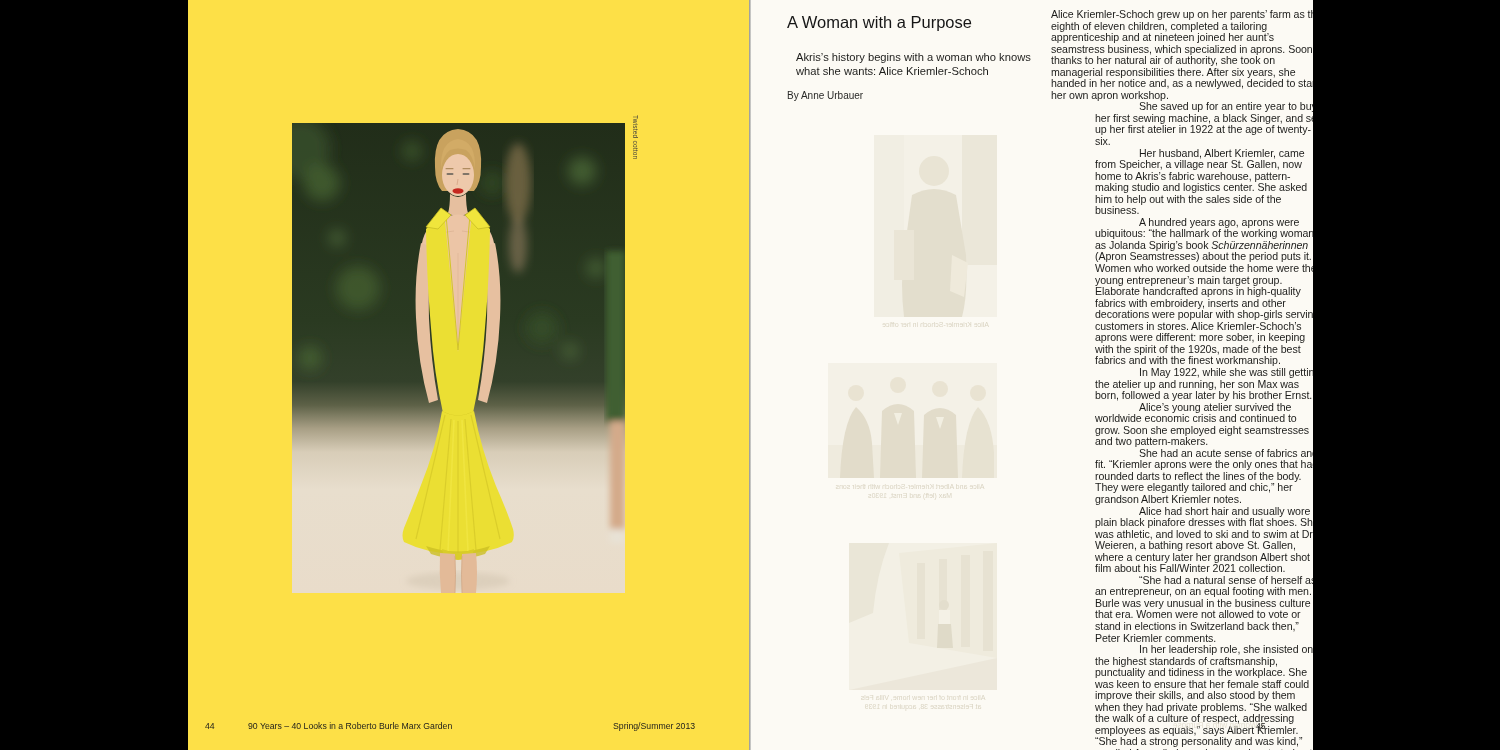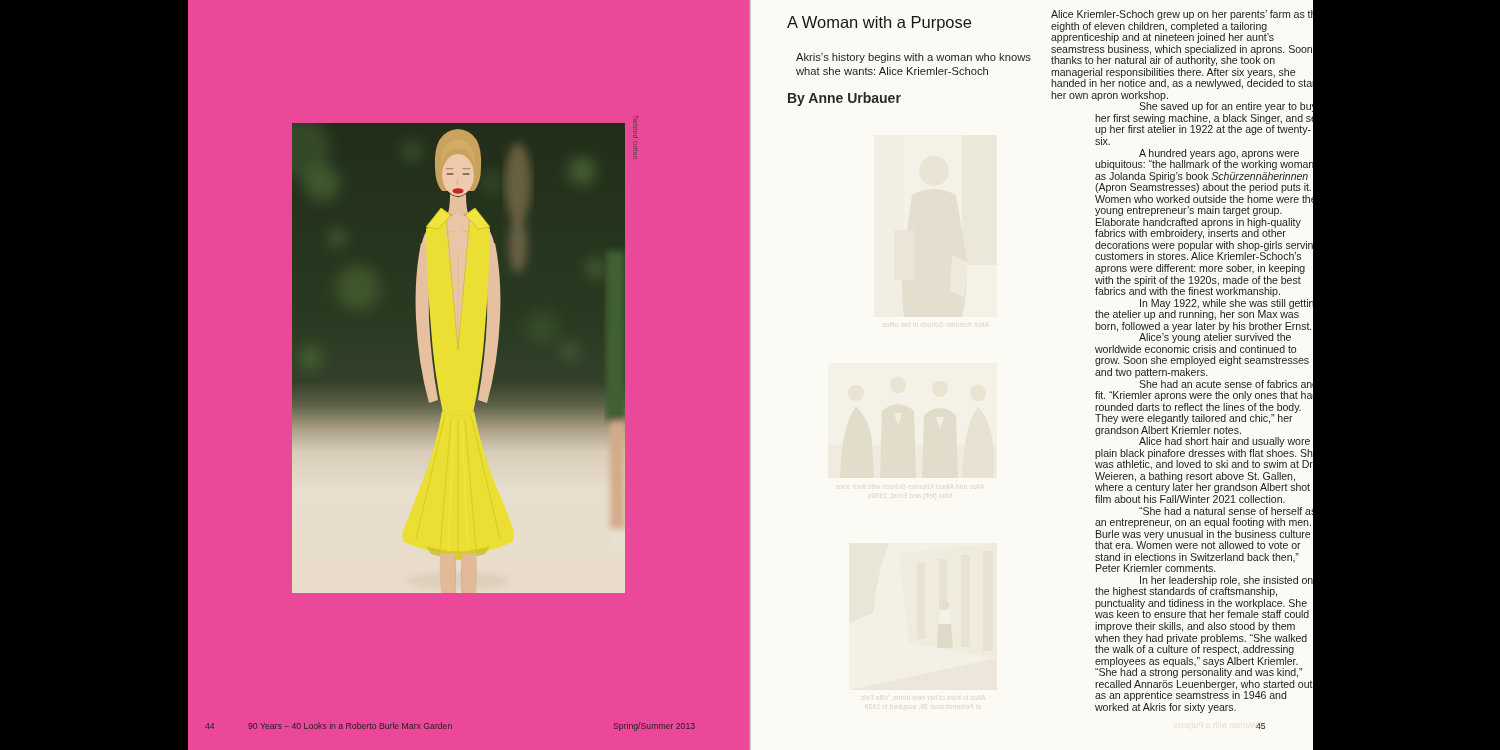--- a/index.html
+++ b/index.html
@@ -1,39 +1,39 @@
 <!DOCTYPE html>
 <html><head>
 <meta charset="utf-8">
 <style>
   html,body { margin:0; padding:0; background:#000; }
   .stage { position:relative; width:1500px; height:750px; background:#000; overflow:hidden;
            font-family:"Liberation Sans", sans-serif; color:#1d1d1b; }
 
   .page { position:absolute; top:0; height:750px; }
-  .page-left  { left:188px; width:561px; background:#ec4899; }
+  .page-left  { left:188px; width:561px; background:#fde047; }
   .gutter     { position:absolute; left:749px; top:0; width:2px; height:750px;
                 background:linear-gradient(to right,#8f8f8d,#d8d8d6); }
   .page-right { left:751px; width:562px; background:#fcfaf4; overflow:hidden; }
 
   
   .runway-photo { position:absolute; left:104px; top:123px; width:333px; height:470px; }
   .runway-photo svg { display:block; }
   .photo-credit { position:absolute; left:444px; top:115px;
                   writing-mode:vertical-rl; font-size:6.5px; letter-spacing:0.2px; color:#3c3c3c; }
 
   .folio { position:absolute; top:721px; font-size:8.7px; color:#1d1d1b; white-space:nowrap; }
   .folio-num-left   { left:17px; }
   .folio-title-left { left:60px; }
   .folio-season     { left:425px; }
 
   
   .article-title    { position:absolute; left:36px; top:13px; font-size:16.5px; line-height:19px; color:#161616; }
   .article-subtitle { position:absolute; left:45px; top:50px; width:250px; font-size:11.2px; line-height:14px; color:#1d1d1b; }
-  .article-byline   { position:absolute; left:36px; top:90px; font-size:14px; color:#2a2a28;font-weight:bold; }
+  .article-byline   { position:absolute; left:36px; top:90px; font-size:10px; color:#2a2a28; }
 
   .body-col { position:absolute; left:300px; top:9px; width:272px;
               font-size:10.6px; line-height:11.55px; letter-spacing:-0.05px; color:#1c1c1a; text-align:left; }
   .body-col p { margin:0; }
   .body-col p.ind { text-indent:44px;margin-left:44px; }
 
   .ghost { position:absolute; }
   .ghost svg { display:block; }
   .ghost-cap { position:absolute; transform:scaleX(-1); color:#d9d3c1;
                font-size:7px; line-height:8.6px; text-align:center; white-space:nowrap; }
@@ -225,20 +225,21 @@
       </svg>
     </div>
     <div class="ghost-cap cap-villa">
       <div>Alice in front of her new home, Villa Fels</div>
       <div>at Felsenstrasse 38, acquired in 1939</div>
     </div>
 
     <div class="body-col">
       <p>Alice Kriemler-Schoch grew up on her parents’ farm as the eighth of eleven children, completed a tailoring apprenticeship and at nineteen joined her aunt’s seamstress business, which specialized in aprons. Soon, thanks to her natural air of authority, she took on managerial responsibilities there. After six years, she handed in her notice and, as a newlywed, decided to start her own apron workshop.</p>
       <p class="ind">She saved up for an entire year to buy her first sewing machine, a black Singer, and set up her first atelier in 1922 at the age of twenty-six.</p>
+      <p class="ind">Her husband, Albert Kriemler, came from Speicher, a village near St. Gallen, now home to Akris’s fabric warehouse, pattern-making studio and logistics center. She asked him to help out with the sales side of the business.</p>
       <p class="ind"><span>A hundred years ago, aprons were ubiquitous: “the hallmark of the working woman,” as Jolanda Spirig’s book </span><i>Schürzennäherinnen</i><span> (Apron Seamstresses) about the period puts it. Women who worked outside the home were the young entrepreneur’s main target group. Elaborate handcrafted aprons in high-quality fabrics with embroidery, inserts and other decorations were popular with shop-girls serving customers in stores. Alice Kriemler-Schoch’s aprons were different: more sober, in keeping with the spirit of the 1920s, made of the best fabrics and with the finest workmanship.</span></p>
       <p class="ind">In May 1922, while she was still getting the atelier up and running, her son Max was born, followed a year later by his brother Ernst.</p>
       <p class="ind">Alice’s young atelier survived the worldwide economic crisis and continued to grow. Soon she employed eight seamstresses and two pattern-makers.</p>
       <p class="ind">She had an acute sense of fabrics and fit. “Kriemler aprons were the only ones that had rounded darts to reflect the lines of the body. They were elegantly tailored and chic,” her grandson Albert Kriemler notes.</p>
       <p class="ind">Alice had short hair and usually wore plain black pinafore dresses with flat shoes. She was athletic, and loved to ski and to swim at Drei Weieren, a bathing resort above St. Gallen, where a century later her grandson Albert shot a film about his Fall/Winter 2021 collection.</p>
       <p class="ind">“She had a natural sense of herself as an entrepreneur, on an equal footing with men. Burle was very unusual in the business culture of that era. Women were not allowed to vote or stand in elections in Switzerland back then,” Peter Kriemler comments.</p>
       <p class="ind">In her leadership role, she insisted on the highest standards of craftsmanship, punctuality and tidiness in the workplace. She was keen to ensure that her female staff could improve their skills, and also stood by them when they had private problems. “She walked the walk of a culture of respect, addressing employees as equals,” says Albert Kriemler. “She had a strong personality and was kind,” recalled Annarös Leuenberger, who started out as an apprentice seamstress in 1946 and worked at Akris for sixty years.</p>
     </div>
 
     <div class="ghost-running-title">A Woman with a Purpose</div>

